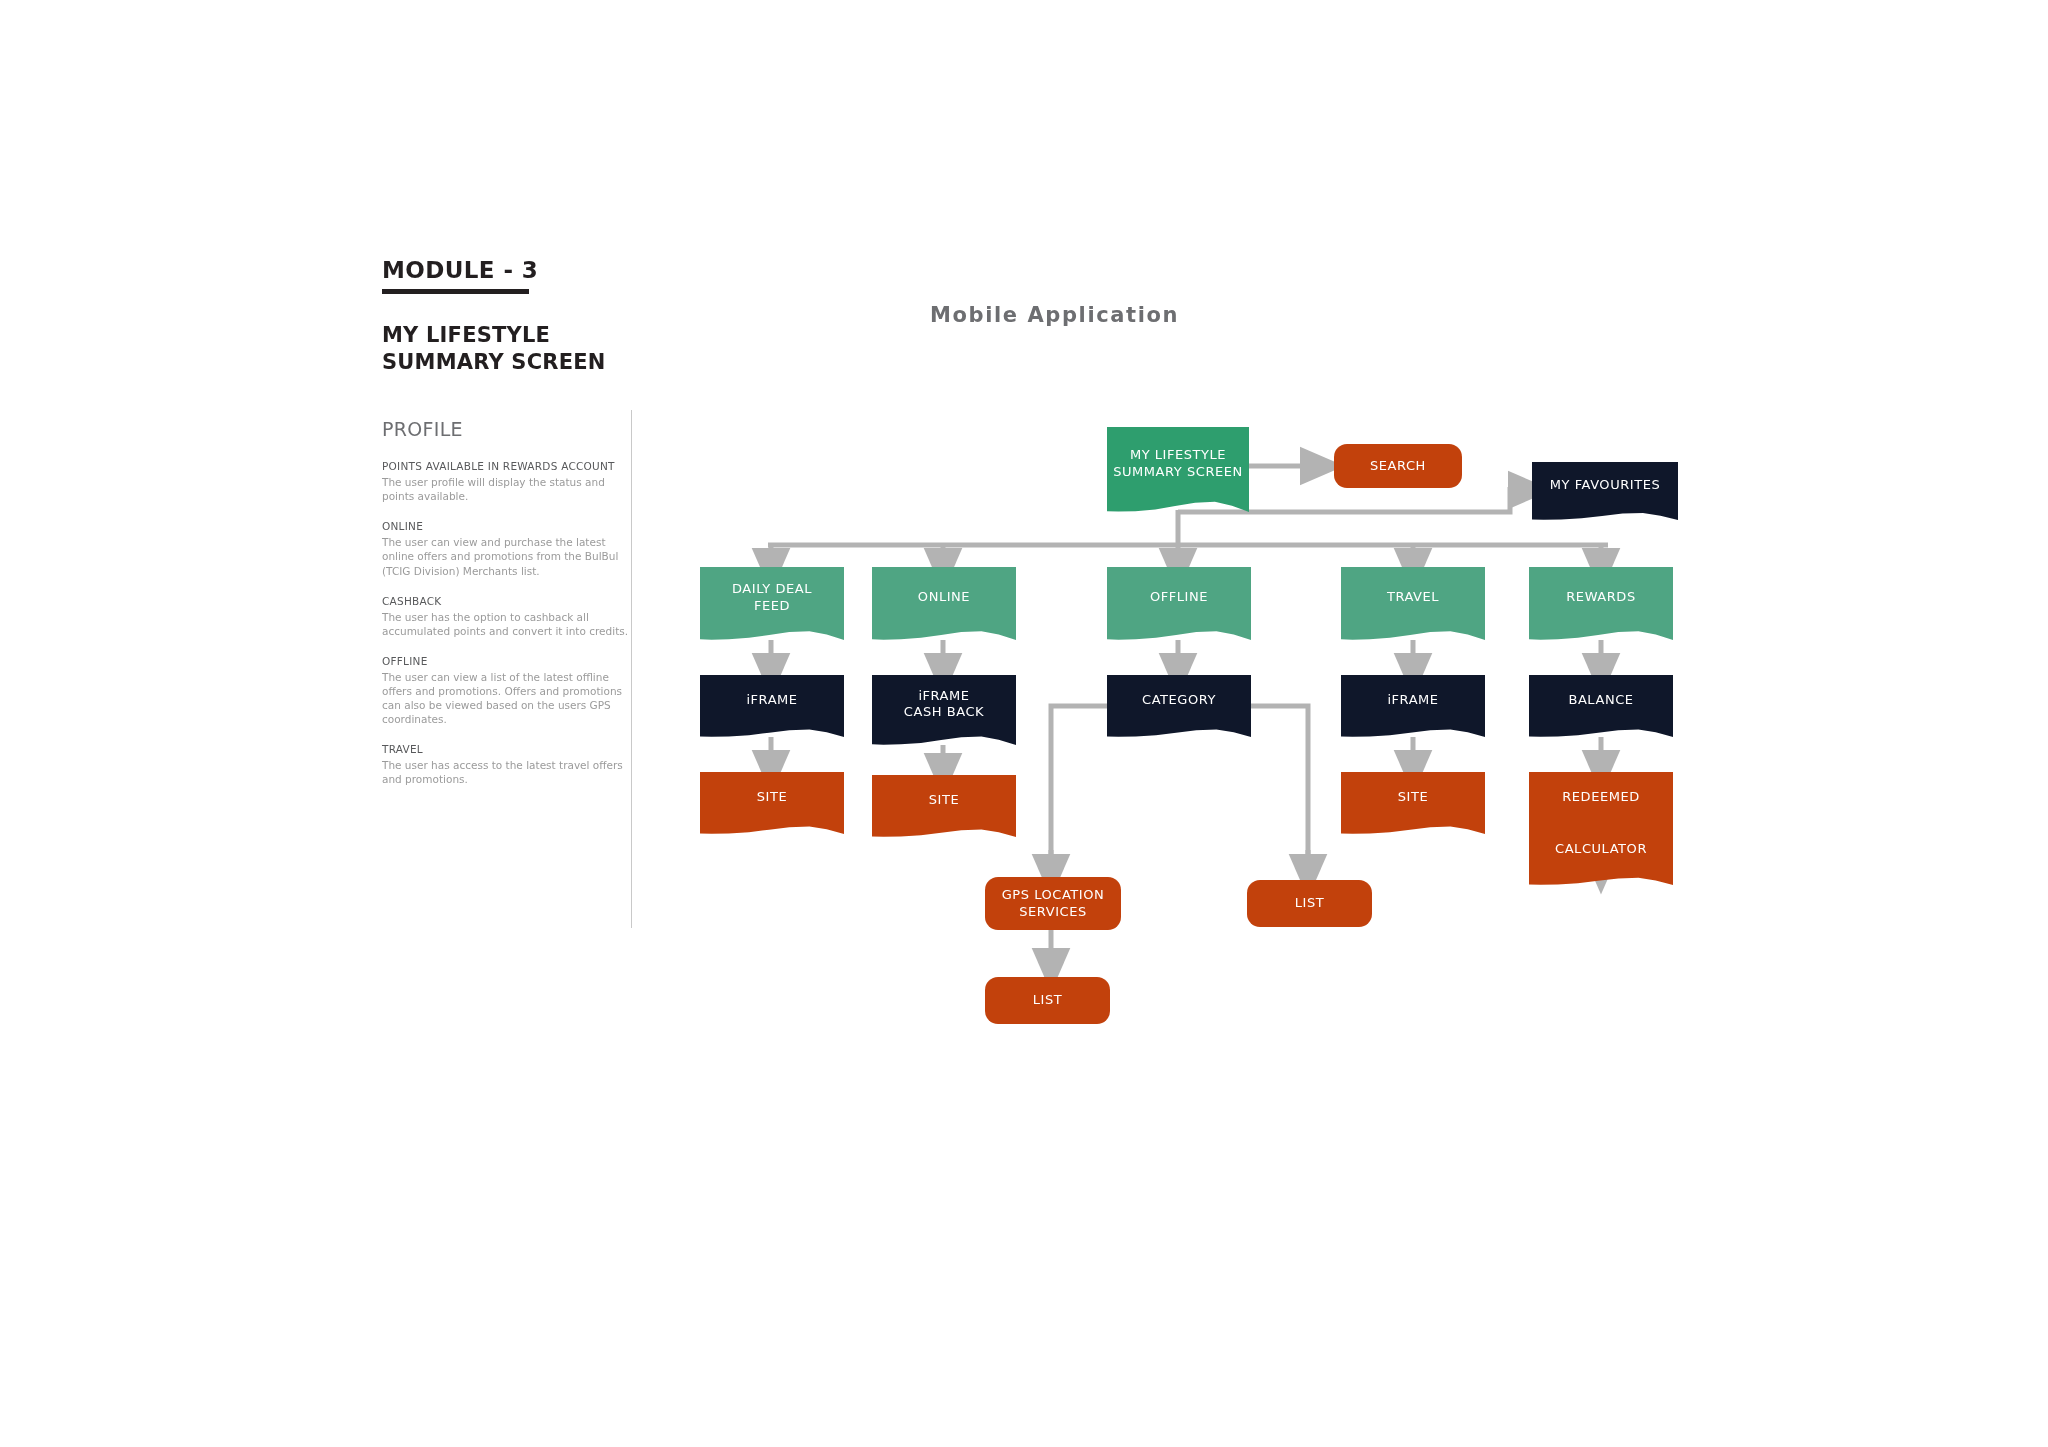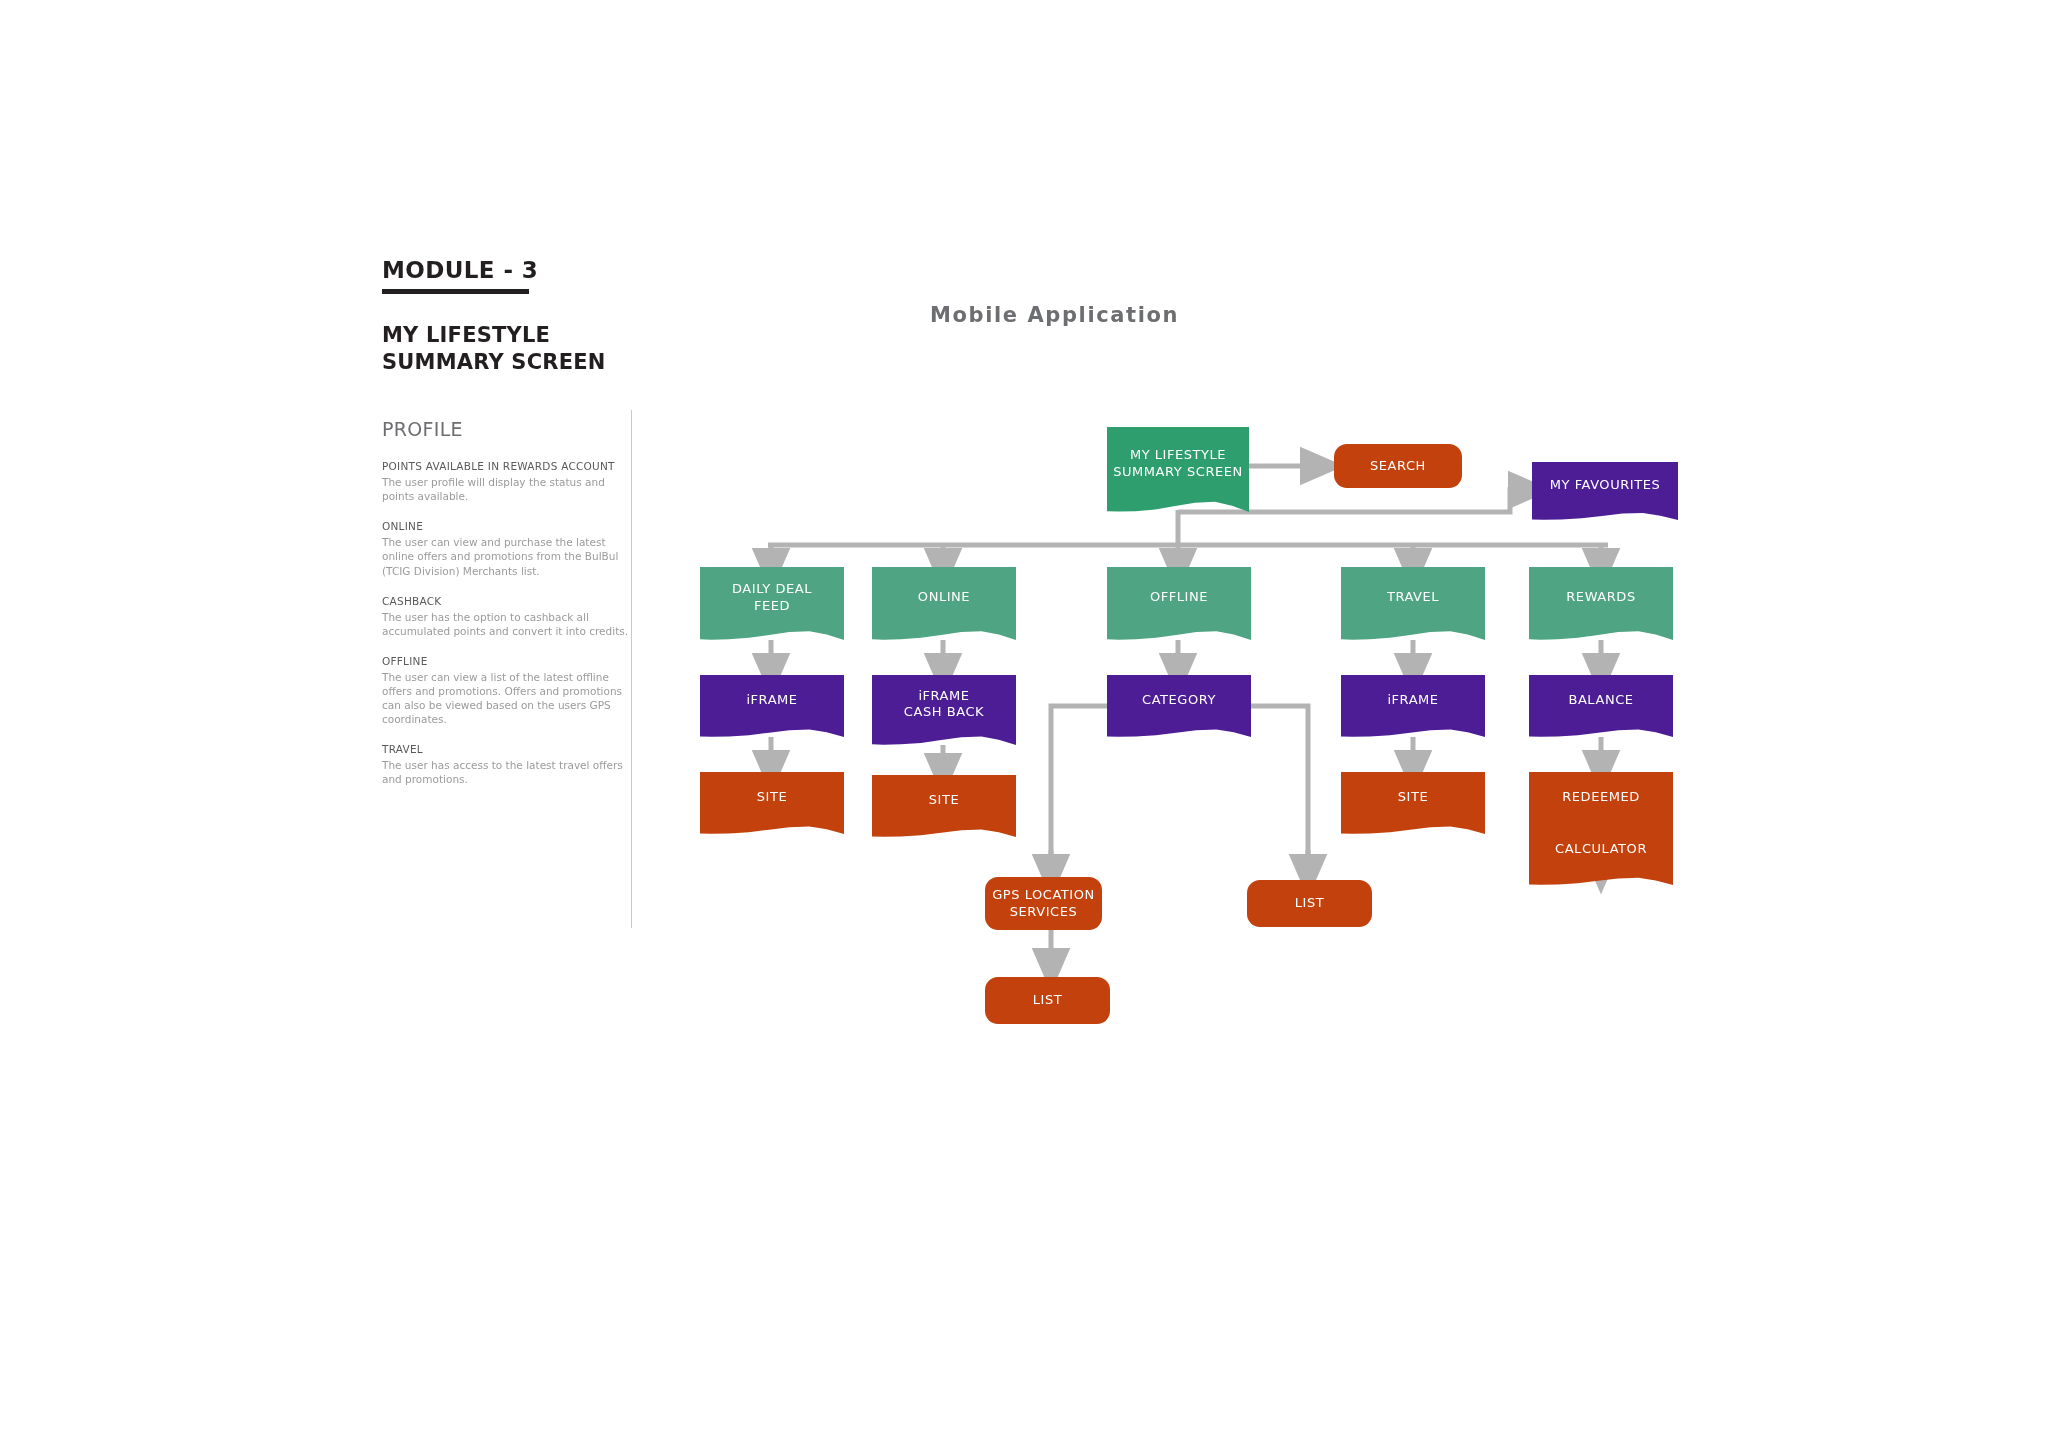--- a/index.html
+++ b/index.html
@@ -136,21 +136,21 @@
     );
     padding-bottom: 12px;
   }
   
   .node.pill {
     border-radius: 13px;
   }
 
   .c-dark  { background: #2e9e6e; }   
   .c-teal  { background: #4fa583; }   
-  .c-olive { background: #4c1d95; }   
+  .c-olive { background: #0f172a; }   
   .c-lime  { background: #c2410c; }   
 </style>
 </head>
 <body>
 
 <div class="sidebar">
   <div class="module-title">MODULE - 3</div>
   <div class="module-rule"></div>
   <div class="screen-title">MY LIFESTYLE
 SUMMARY SCREEN</div>
@@ -250,19 +250,19 @@
 CASH BACK</div>
   <div class="node ribbon c-olive" style="left:1107px; top:675px; width:144px; height:62px;">CATEGORY</div>
   <div class="node ribbon c-olive" style="left:1341px; top:675px; width:144px; height:62px;">iFRAME</div>
   <div class="node ribbon c-olive" style="left:1529px; top:675px; width:144px; height:62px;">BALANCE</div>
 
   <div class="node ribbon c-lime" style="left:700px; top:772px; width:144px; height:62px;">SITE</div>
   <div class="node ribbon c-lime" style="left:872px; top:775px; width:144px; height:62px;">SITE</div>
   <div class="node ribbon c-lime" style="left:1341px; top:772px; width:144px; height:62px;">SITE</div>
   <div class="node ribbon c-lime" style="left:1529px; top:772px; width:144px; height:62px;">REDEEMED</div>
 
-  <div class="node pill c-lime" style="left:985px; top:877px; width:117px; height:53px;">GPS LOCATION
+  <div class="node pill c-lime" style="left:985px; top:877px; width:136px; height:53px;">GPS LOCATION
 SERVICES</div>
   <div class="node pill c-lime" style="left:1247px; top:880px; width:125px; height:47px;">LIST</div>
   <div class="node ribbon c-lime" style="left:1529px; top:825px; width:144px; height:60px;">CALCULATOR</div>
   <div class="node pill c-lime" style="left:985px; top:977px; width:125px; height:47px;">LIST</div>
 
 </div>
 
 </body></html>

